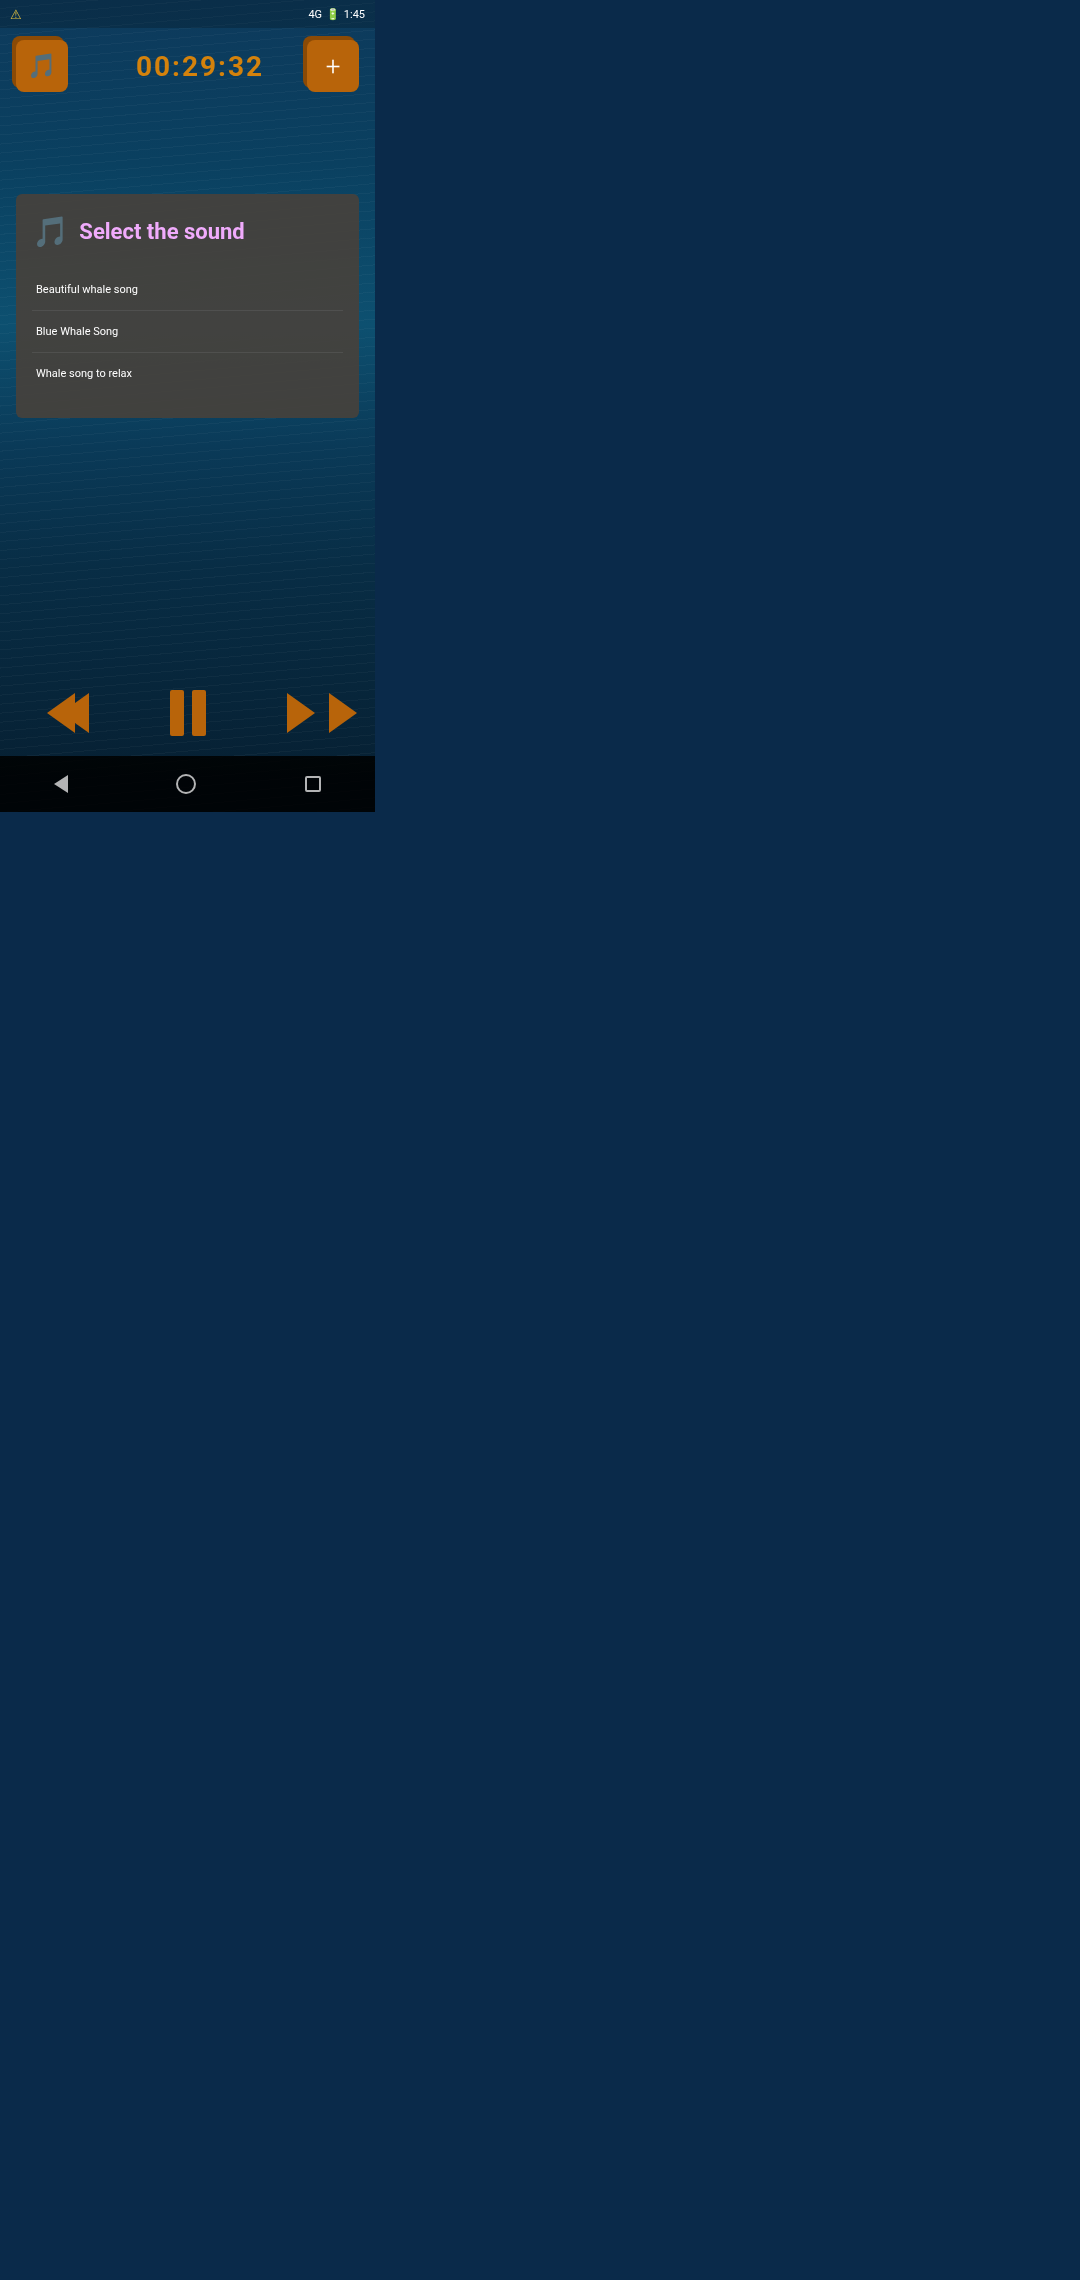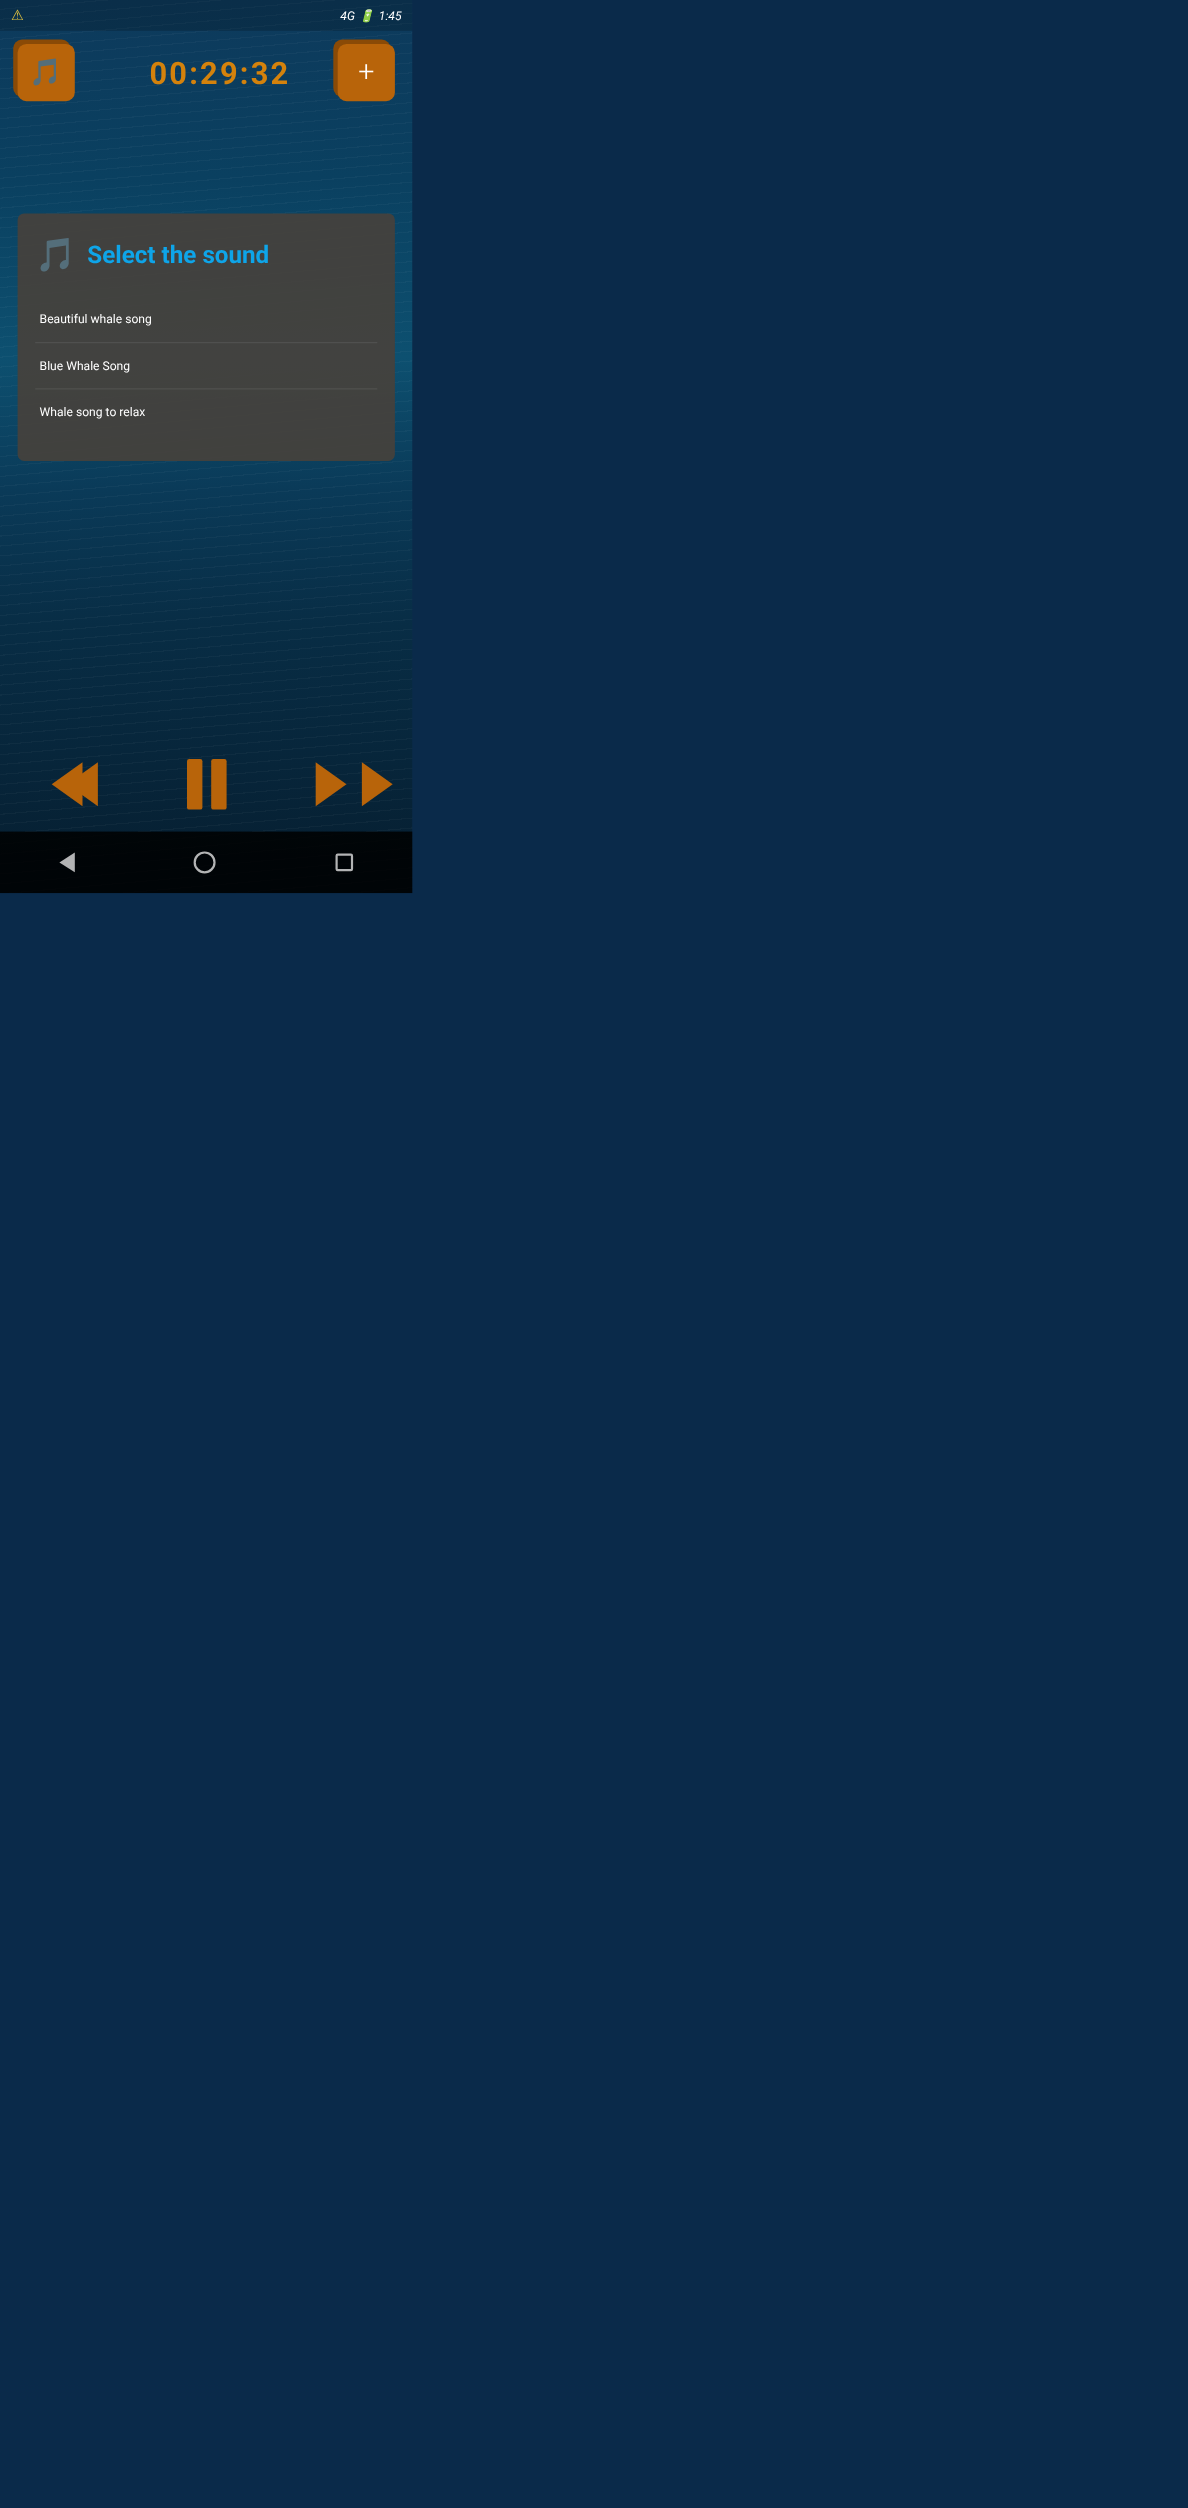--- a/index.html
+++ b/index.html
@@ -56,21 +56,20 @@
       padding: 0 10px;
       background: rgba(0,0,0,0.2);
     }
 
     .status-icons {
       display: flex;
       align-items: flex-end;
       gap: 4px;
       font-size: 11px;
       color: white;
-      font-style: italic;
     }
 
     .warning-icon {
       position: absolute;
       left: 10px;
       font-size: 13px;
       color: #e0c040;
     }
 
     
@@ -167,21 +166,21 @@
       margin-bottom: 20px;
     }
 
     .music-emoji {
       font-size: 30px;
     }
 
     .dialog-title {
       font-size: 22px;
       font-weight: bold;
-      color: #0ea5e9;
+      color: #f0abfc;
     }
 
     .dialog-item {
       padding: 14px 4px;
       font-size: 11px;
       color: white;
       cursor: pointer;
       border-bottom: 1px solid rgba(255,255,255,0.08);
     }
 

